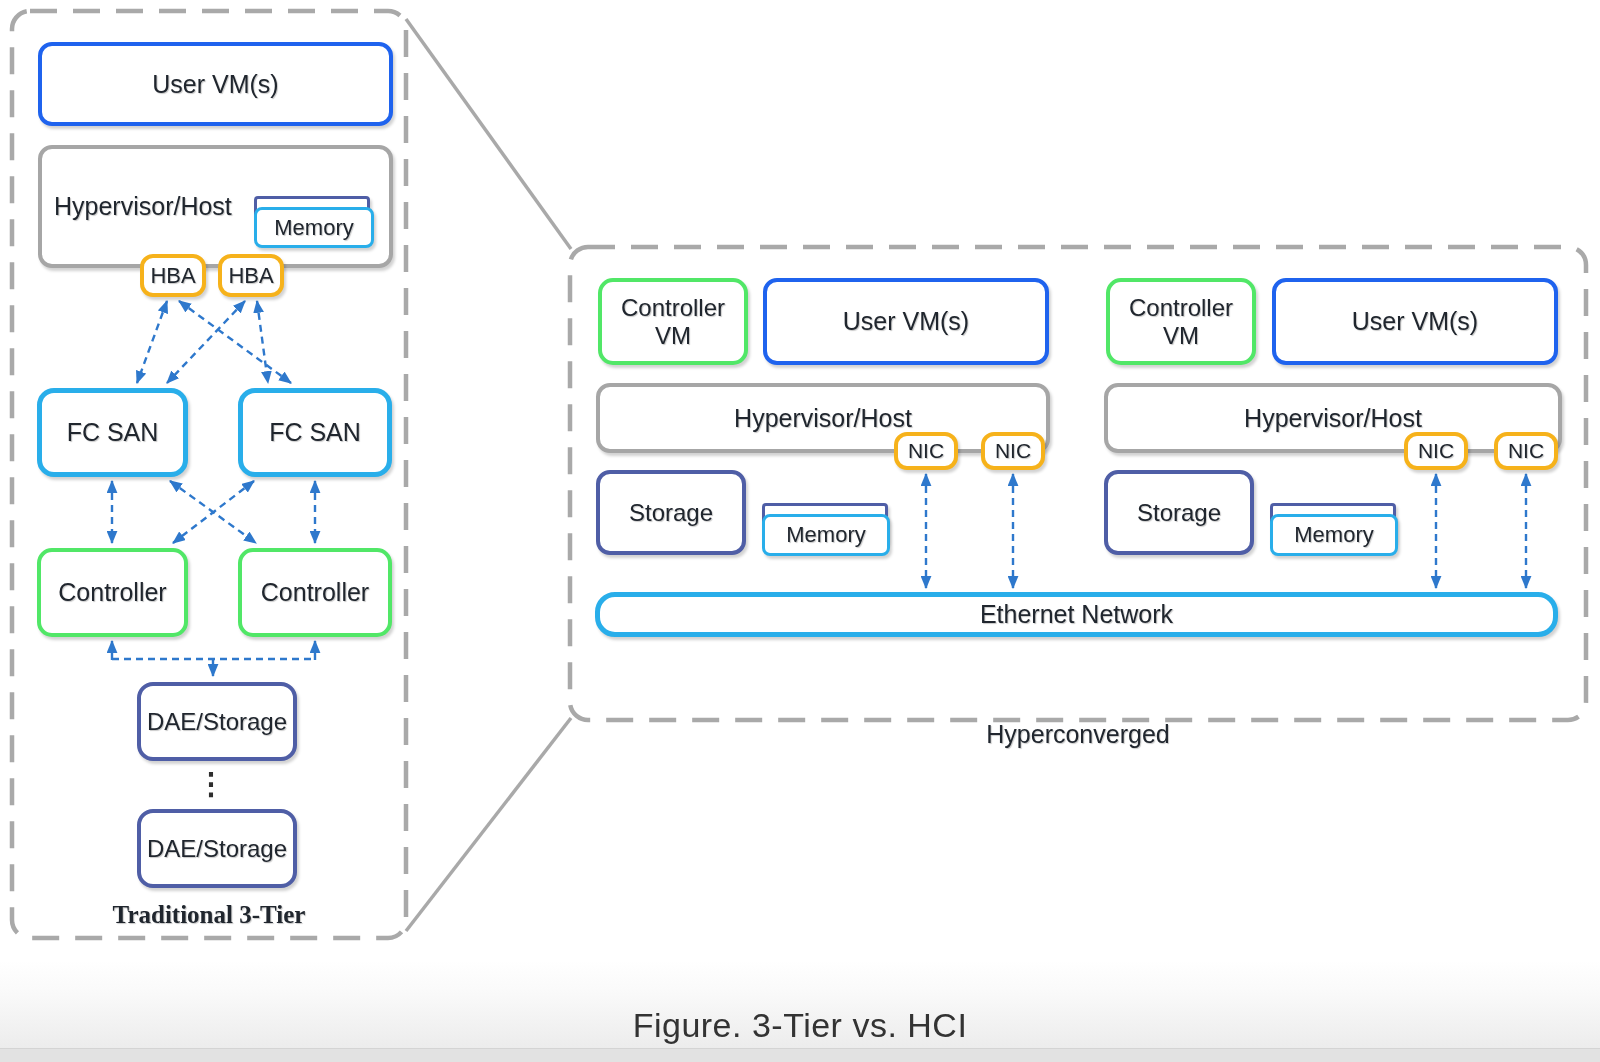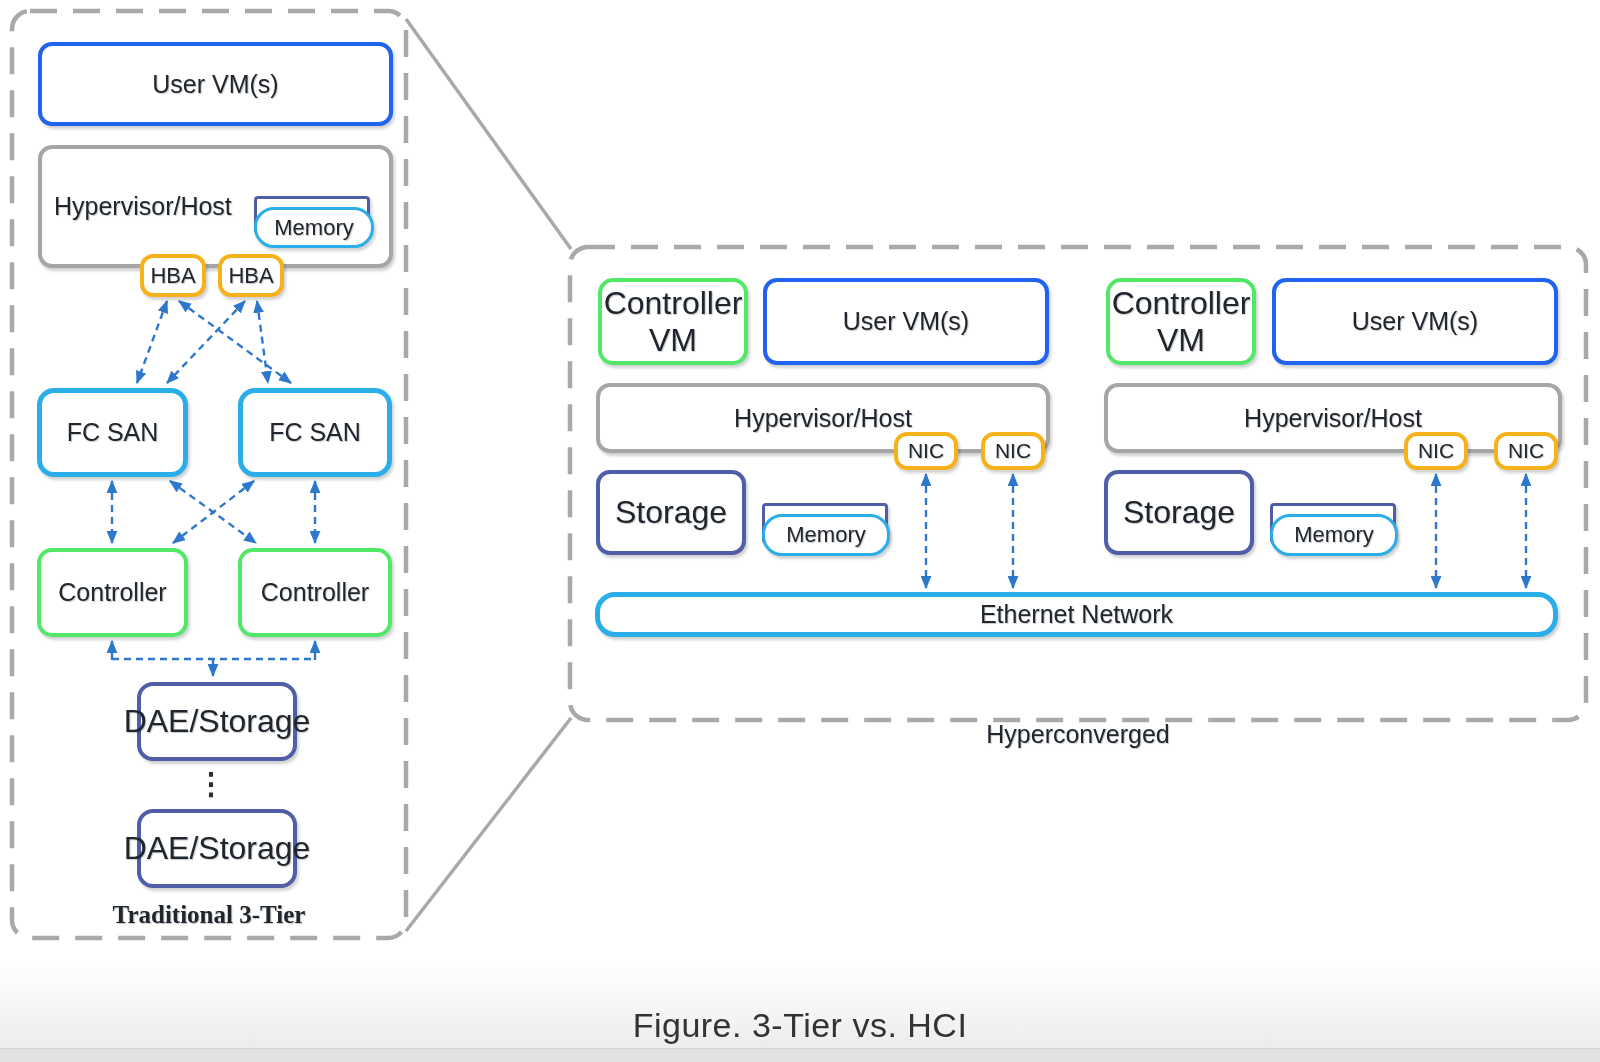--- a/index.html
+++ b/index.html
@@ -23,27 +23,27 @@
     display:flex;align-items:center;justify-content:center;text-align:center;
     border-radius:14px;font-size:25px;color:var(--text);
     box-shadow:2px 3px 3px rgba(0,0,0,0.18);
     text-shadow:1px 1px 1px rgba(0,0,0,0.22);
     line-height:1.15;
   }
   .b-blue{border:4px solid var(--blue);}
   .b-gray{border:4px solid var(--gray);}
   .b-navy{border:4px solid var(--navy);}
   .b-navy3{border:3px solid var(--navy);border-radius:4px;margin-top:36px;}
-  .b-cyan3{border:3px solid var(--cyan);border-radius:20px;}
+  .b-cyan3{border:3px solid var(--cyan);border-radius:8px;}
   .b-cyanthick{border:5px solid var(--cyan);border-radius:17px;}
   .b-green{border:4px solid var(--green);border-radius:15px;}
   .b-orange{border:4px solid var(--orange);border-radius:13px;z-index:3;}
   .small{font-size:22px;}
   .tiny{font-size:21px;}
-  .f24{font-size:32px;}
+  .f24{font-size:24px;}
   .hyplabel{position:absolute;top:0;bottom:0;display:flex;align-items:center;
     text-shadow:1px 1px 1px rgba(0,0,0,0.22);}
   .caption-band{position:absolute;left:0;top:960px;width:1600px;height:88px;z-index:0;
     background:linear-gradient(180deg,#ffffff 0%,#f9f9f9 40%,#ececec 100%);}
   .caption-strip{position:absolute;left:0;top:1048px;width:1600px;height:14px;z-index:0;
     background:#e2e2e2;border-top:1px solid #d4d4d4;}
   .caption{position:absolute;left:0;top:1006px;width:1600px;text-align:center;z-index:2;
     font-size:34px;color:var(--caption-color);letter-spacing:0.5px;}
   .zone-title{position:absolute;text-align:center;font-size:25px;z-index:2;
     color:var(--text);text-shadow:1px 1px 1px rgba(0,0,0,0.22);}

